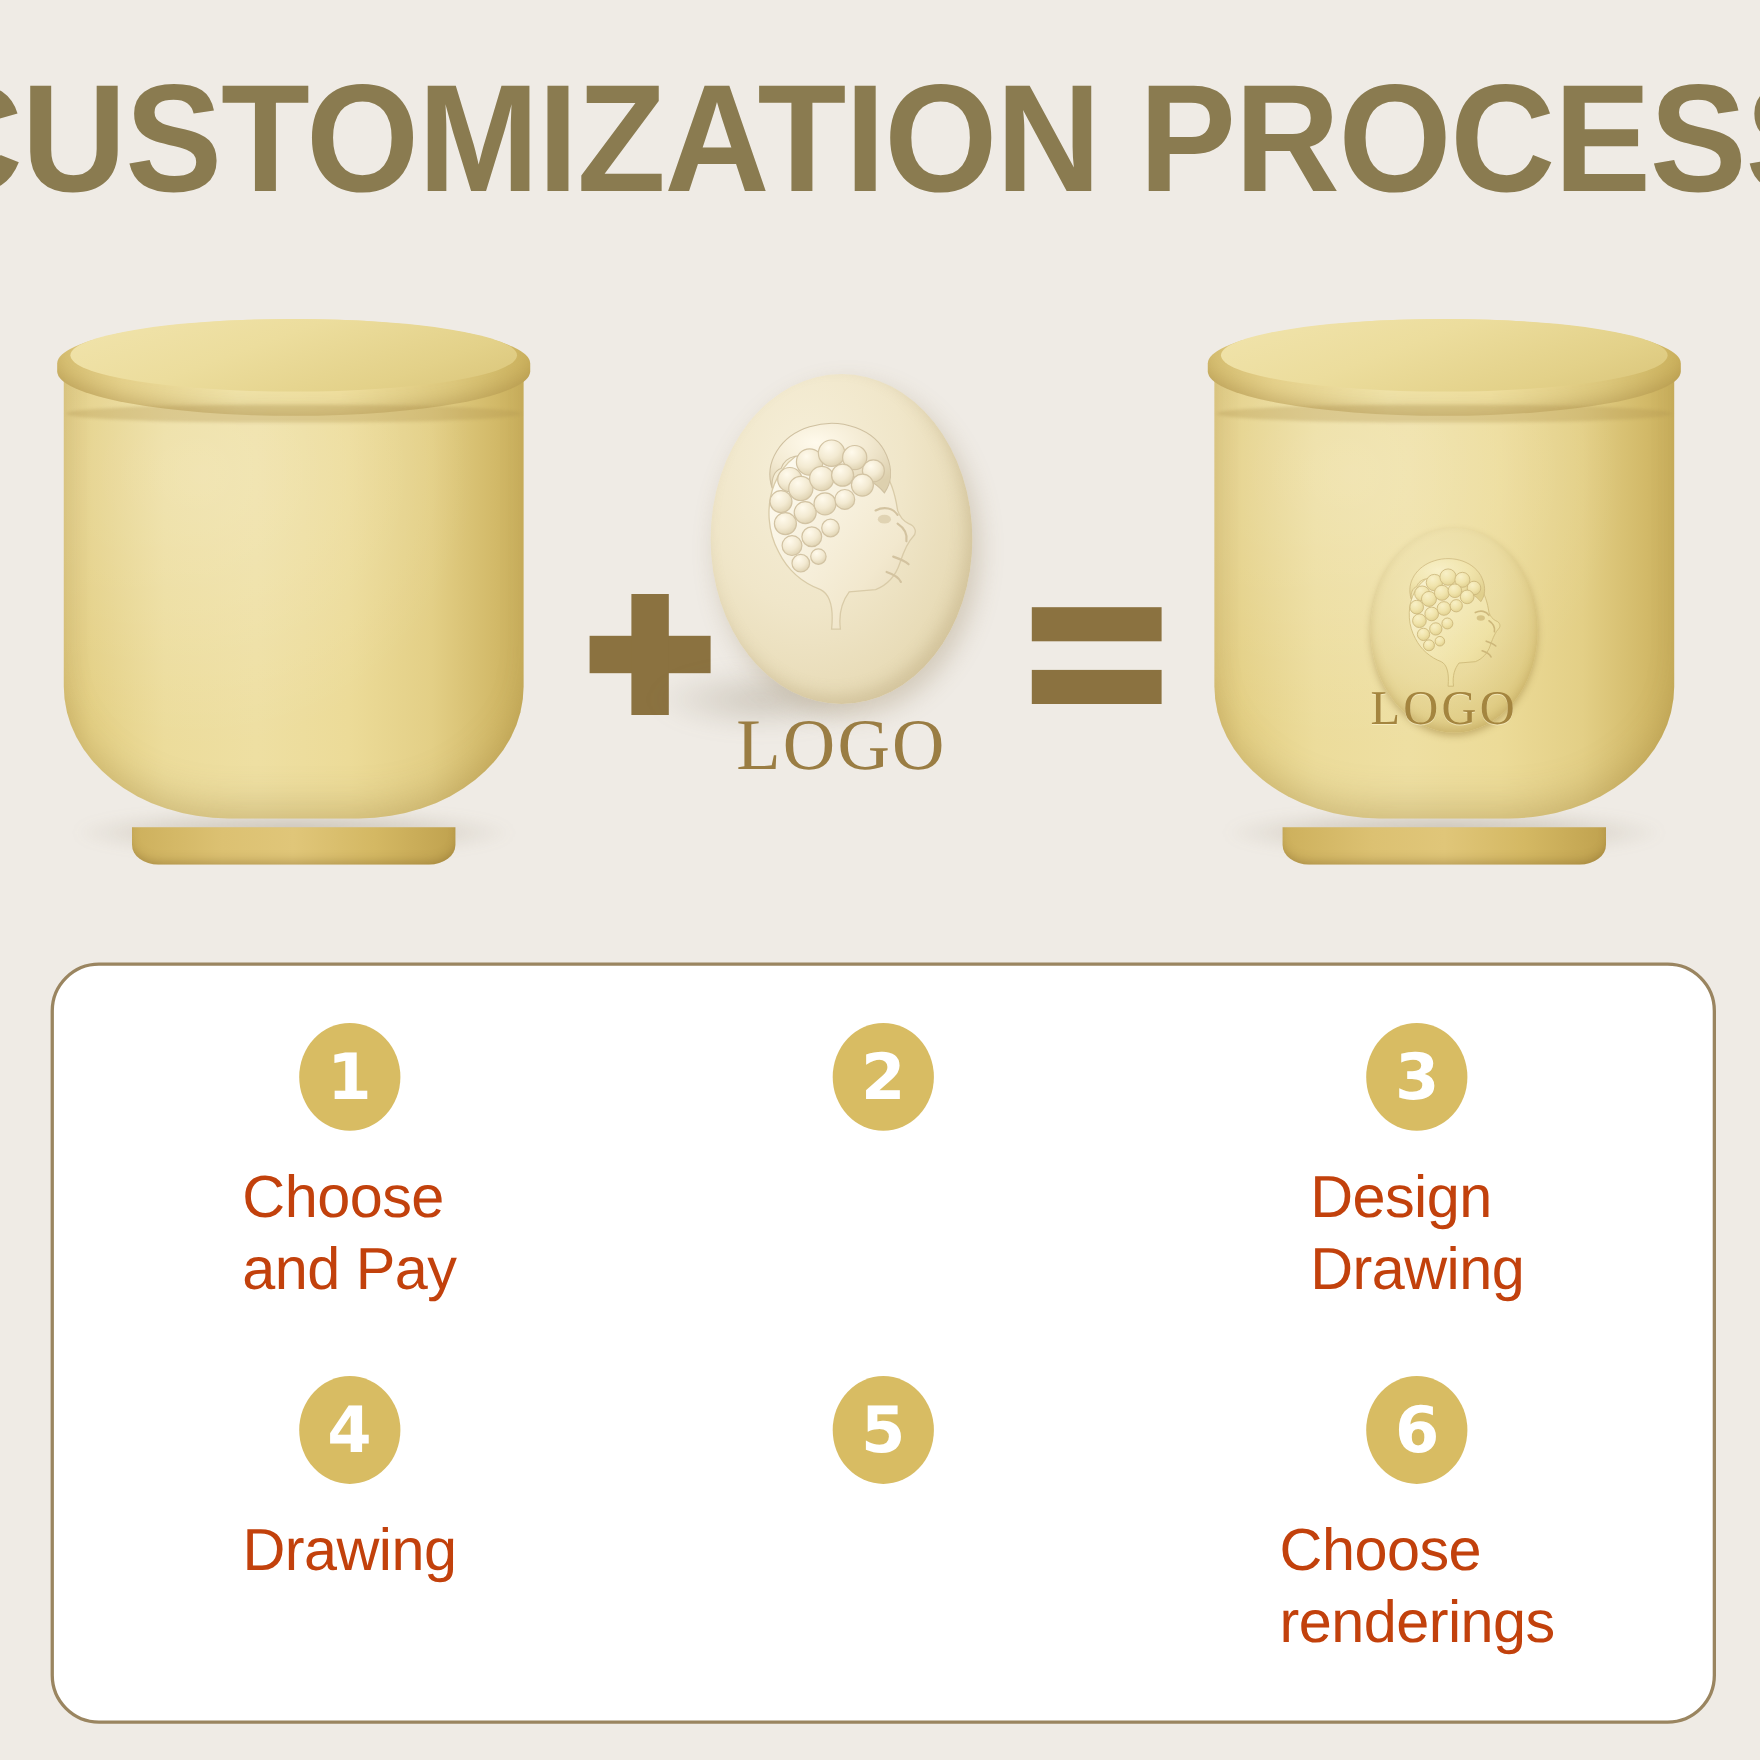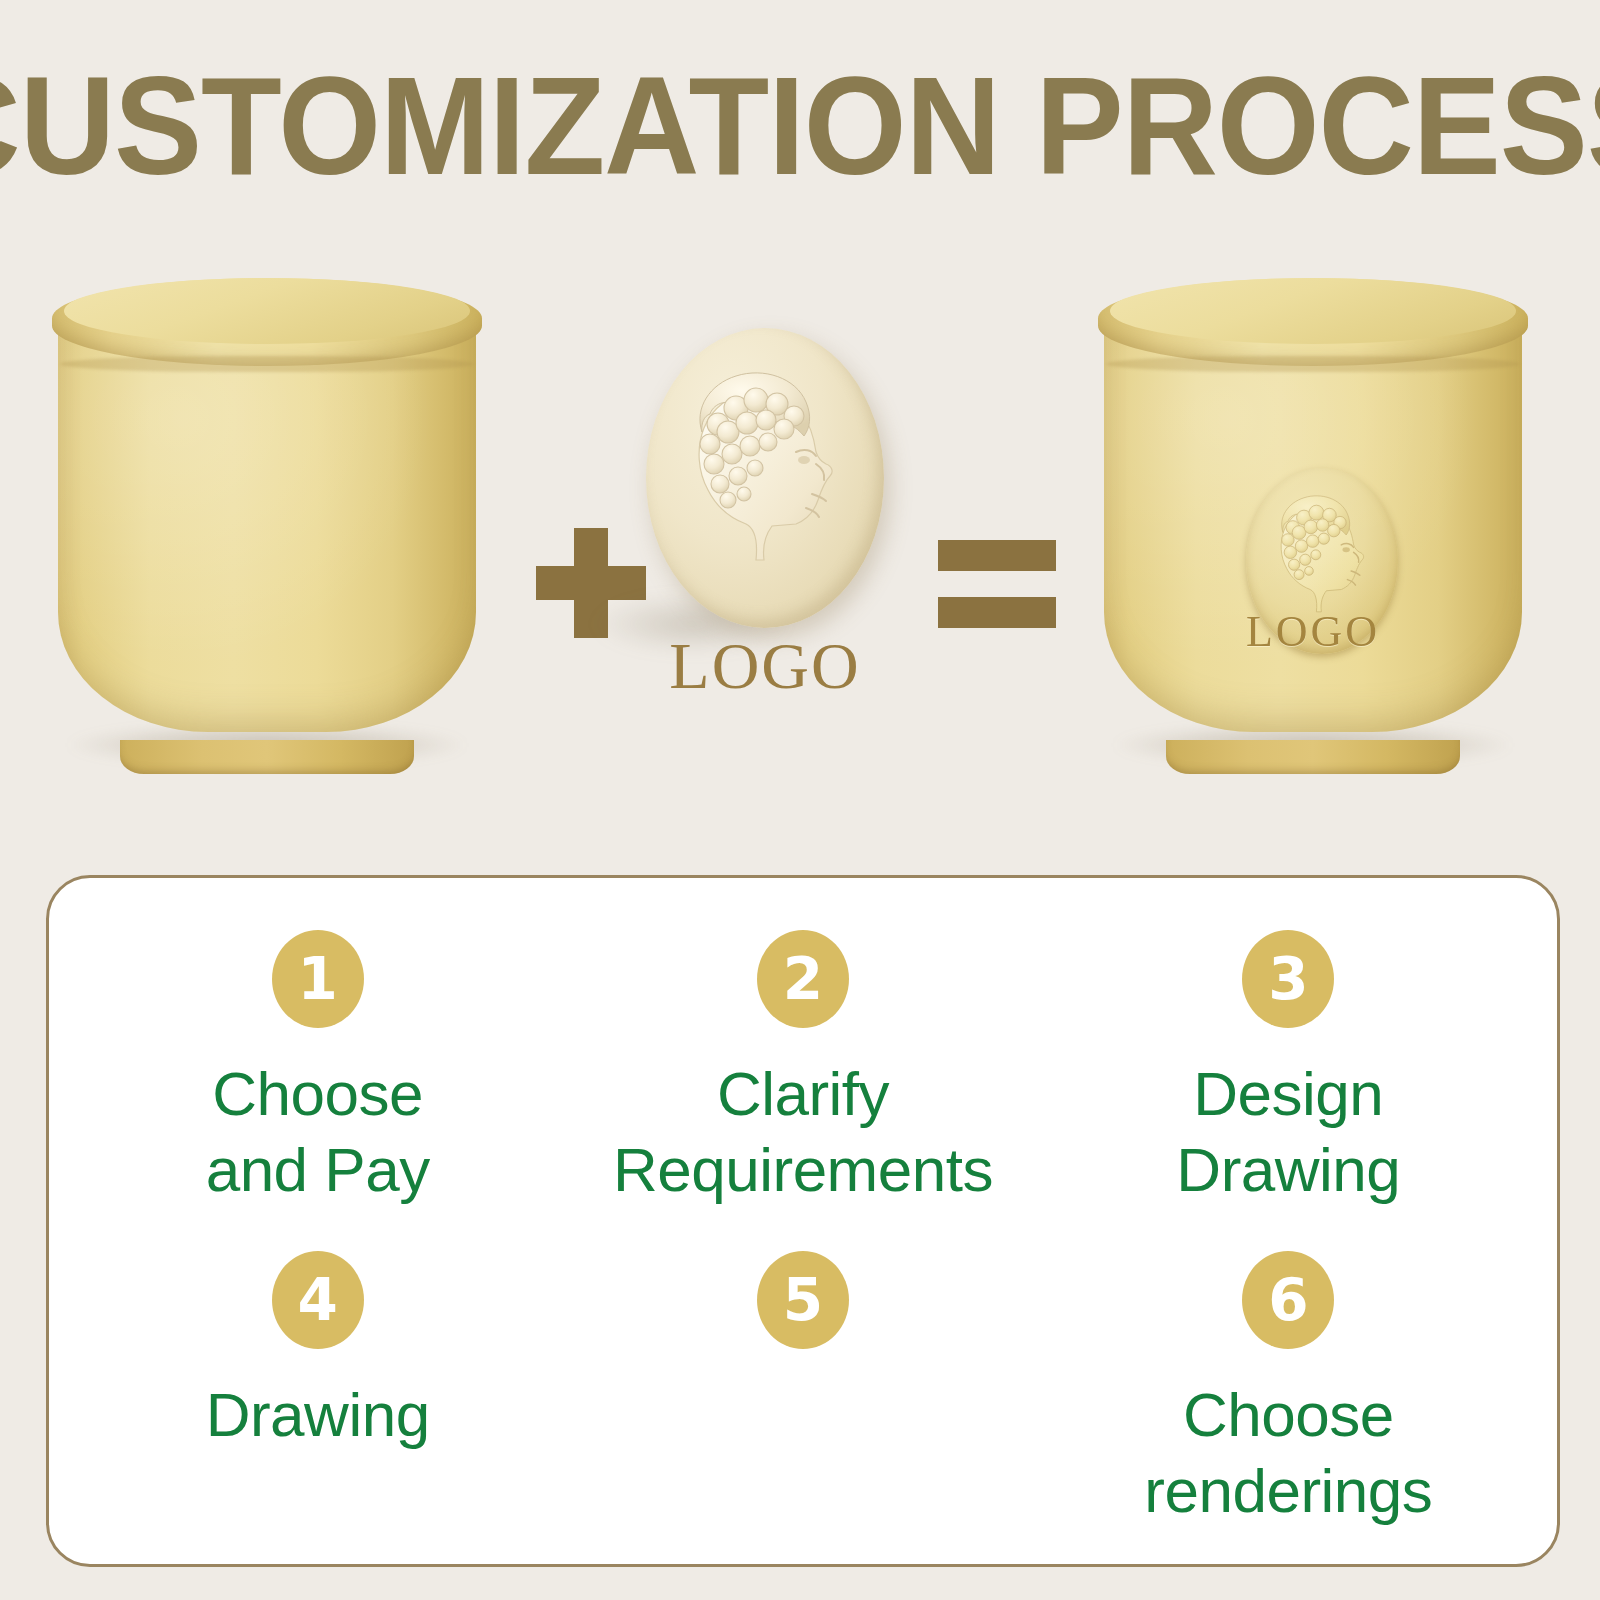--- a/index.html
+++ b/index.html
@@ -35,21 +35,21 @@
     letter-spacing: -1px;
     color: #8a7b50;
     white-space: nowrap;
     transform: scaleX(1.12) scaleY(1.18);
     transform-origin: center center;
   }
 
   
   .hero {
     position: absolute;
-    top: 200px;
+    top: 212px;
     left: 0;
     width: 1276px;
     height: 620px;
   }
 
   
   .jar {
     position: absolute;
     width: 430px;
     height: 500px;
@@ -265,25 +265,24 @@
     color: #ffffff;
     font-family: "DejaVu Sans", sans-serif;
     font-weight: 700;
     font-size: 58px;
     line-height: 1;
     margin-bottom: 28px;
     flex: 0 0 auto;
   }
 
   .step-label {
-    text-align: center;
-    color: #15803d;
+    color: #c2410c;
     font-family: "Liberation Sans", sans-serif;
     font-weight: 300;
-    font-size: 62px;
+    font-size: 54px;
     line-height: 1.22;
     letter-spacing: -0.5px;
     white-space: pre-line;
   }
 
   
   .steps-grid .step:nth-child(n+4) { padding-top: 26px; }
 </style>
 </head>
 <body>
@@ -463,22 +462,20 @@
   <div class="steps-grid">
 
     <div class="step">
       <div class="badge">1</div>
       <div class="step-label">Choose
 and Pay</div>
     </div>
 
     <div class="step">
       <div class="badge">2</div>
-      <div class="step-label">Clarify
-Requirements</div>
     </div>
 
     <div class="step">
       <div class="badge">3</div>
       <div class="step-label">Design
 Drawing</div>
     </div>
 
     <div class="step">
       <div class="badge">4</div>

